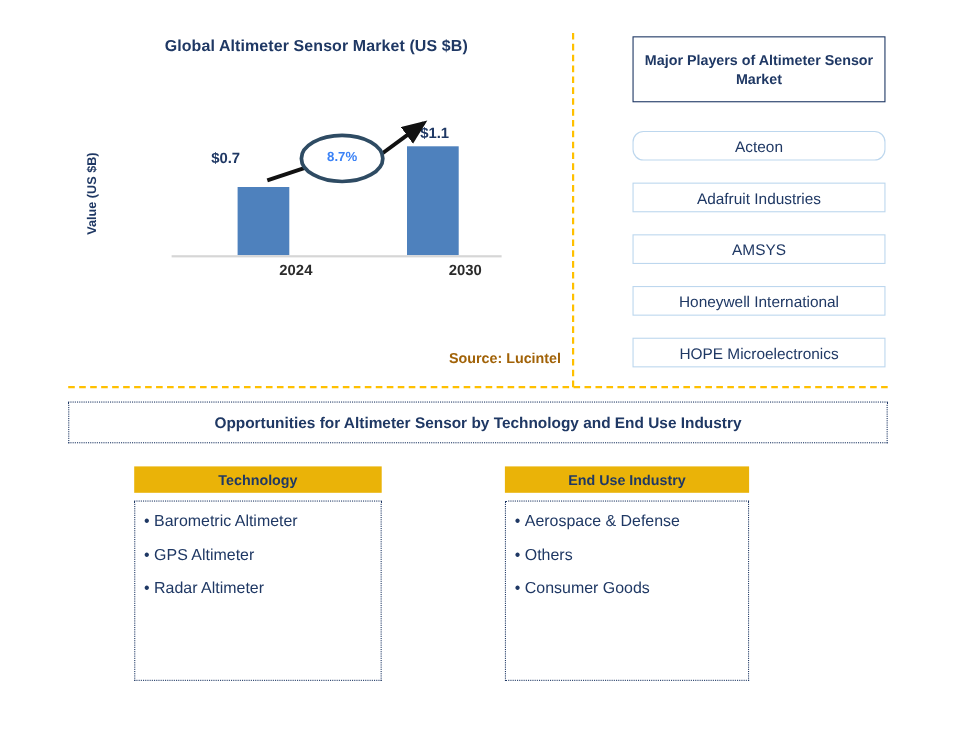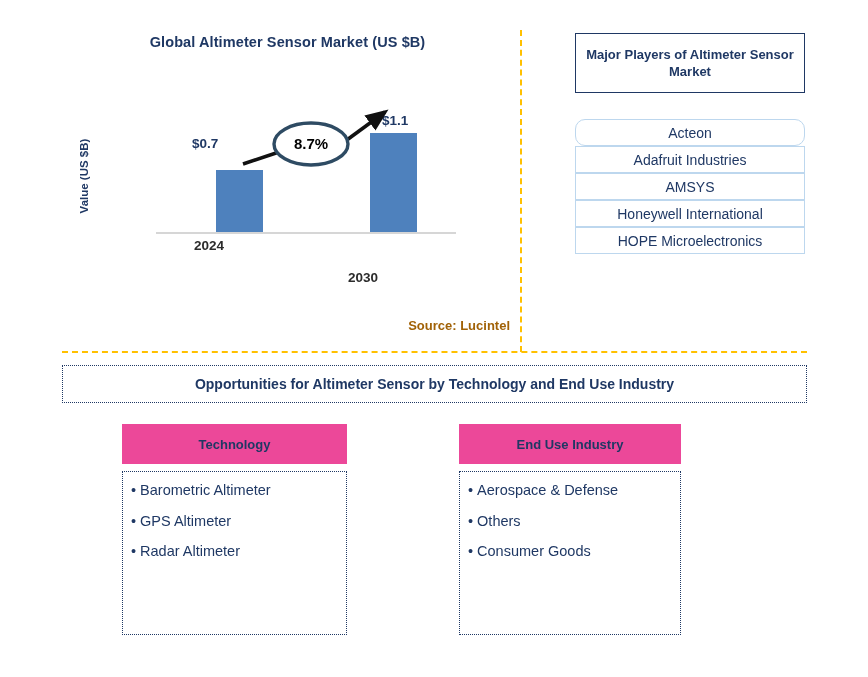--- a/index.html
+++ b/index.html
@@ -67,27 +67,27 @@
   #axis-line {
     position: absolute;
     left: 96px; top: 212px;
     width: 300px; height: 1.5px;
     background: #D6D6D6;
   }
   .tick-label {
     position: absolute;
     top: 218px;
     width: 90px;
-    text-align: left;
+    text-align: right;
     font-size: 13.5px;
     font-weight: bold;
     color: #2B2B2B;
   }
   #tick-2024 { left: 134px; }
-  #tick-2030 { left: 288px; margin-top: 32px; }
+  #tick-2030 { left: 288px; }
 
   .value-label {
     position: absolute;
     font-size: 13.5px;
     font-weight: bold;
     color: #1F3864;
     white-space: nowrap;
   }
   #value-2024 { left: 132px; top: 116px; }
   #value-2030 { left: 322px; top: 93px; }
@@ -96,23 +96,23 @@
     position: absolute;
     left: 0; top: 0;
     width: 455px; height: 330px;
     overflow: visible;
   }
   #cagr-text {
     position: absolute;
     left: 216px; top: 115px;
     width: 70px;
     text-align: center;
-    font-size: 15px;
-    font-weight: bold;
-    color: #000000;
+    font-size: 12px;
+    font-weight: bold;
+    color: #3b82f6;
   }
 
   #source-note {
     position: absolute;
     left: 235px; top: 298px;
     width: 215px;
     text-align: right;
     font-size: 13px;
     font-weight: bold;
     color: #a16207;
@@ -150,20 +150,21 @@
     font-size: 13px;
     font-weight: bold;
     color: #1F3864;
     line-height: 1.32;
     padding: 0 8px;
   }
   .player-box {
     box-sizing: border-box;
     width: 230px;
     height: 27px;
+    margin-top: 20px;
     border: 1px solid #BDD7EE;
     display: flex;
     align-items: center;
     justify-content: center;
     text-align: center;
     font-size: 14px;
     color: #1F3864;
     white-space: nowrap;
   }
   #player-box-0 { margin-top: 26px; border-radius: 10px; }
@@ -188,22 +189,22 @@
   .category-col {
     position: absolute;
     top: 424px;
   }
   #category-col-technology { left: 122px; width: 225px; }
   #category-col-enduse     { left: 459px; width: 222px; }
 
   .category-header {
     box-sizing: border-box;
     width: 100%;
-    height: 40px;
-    background: #ec4899;
+    height: 24px;
+    background: #eab308;
     display: flex;
     align-items: center;
     justify-content: center;
     font-size: 13px;
     font-weight: bold;
     color: #1F3864;
   }
   .category-list {
     box-sizing: border-box;
     width: 100%;

